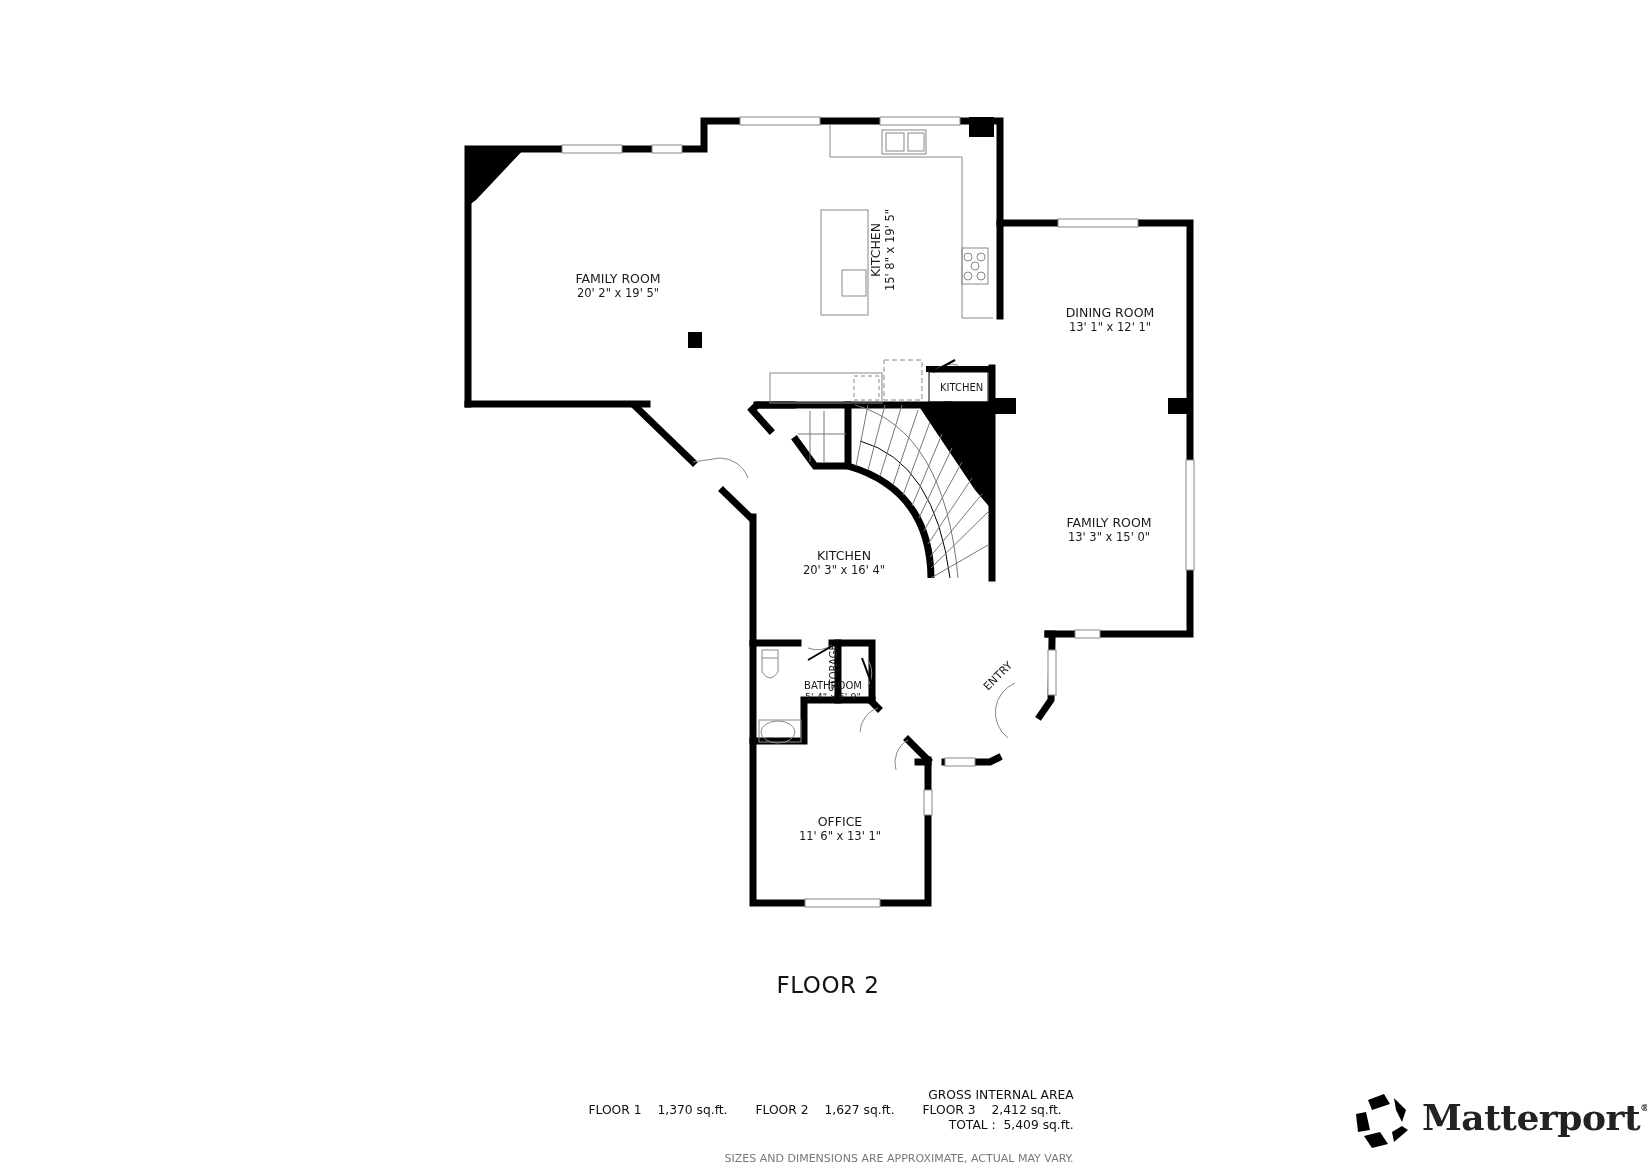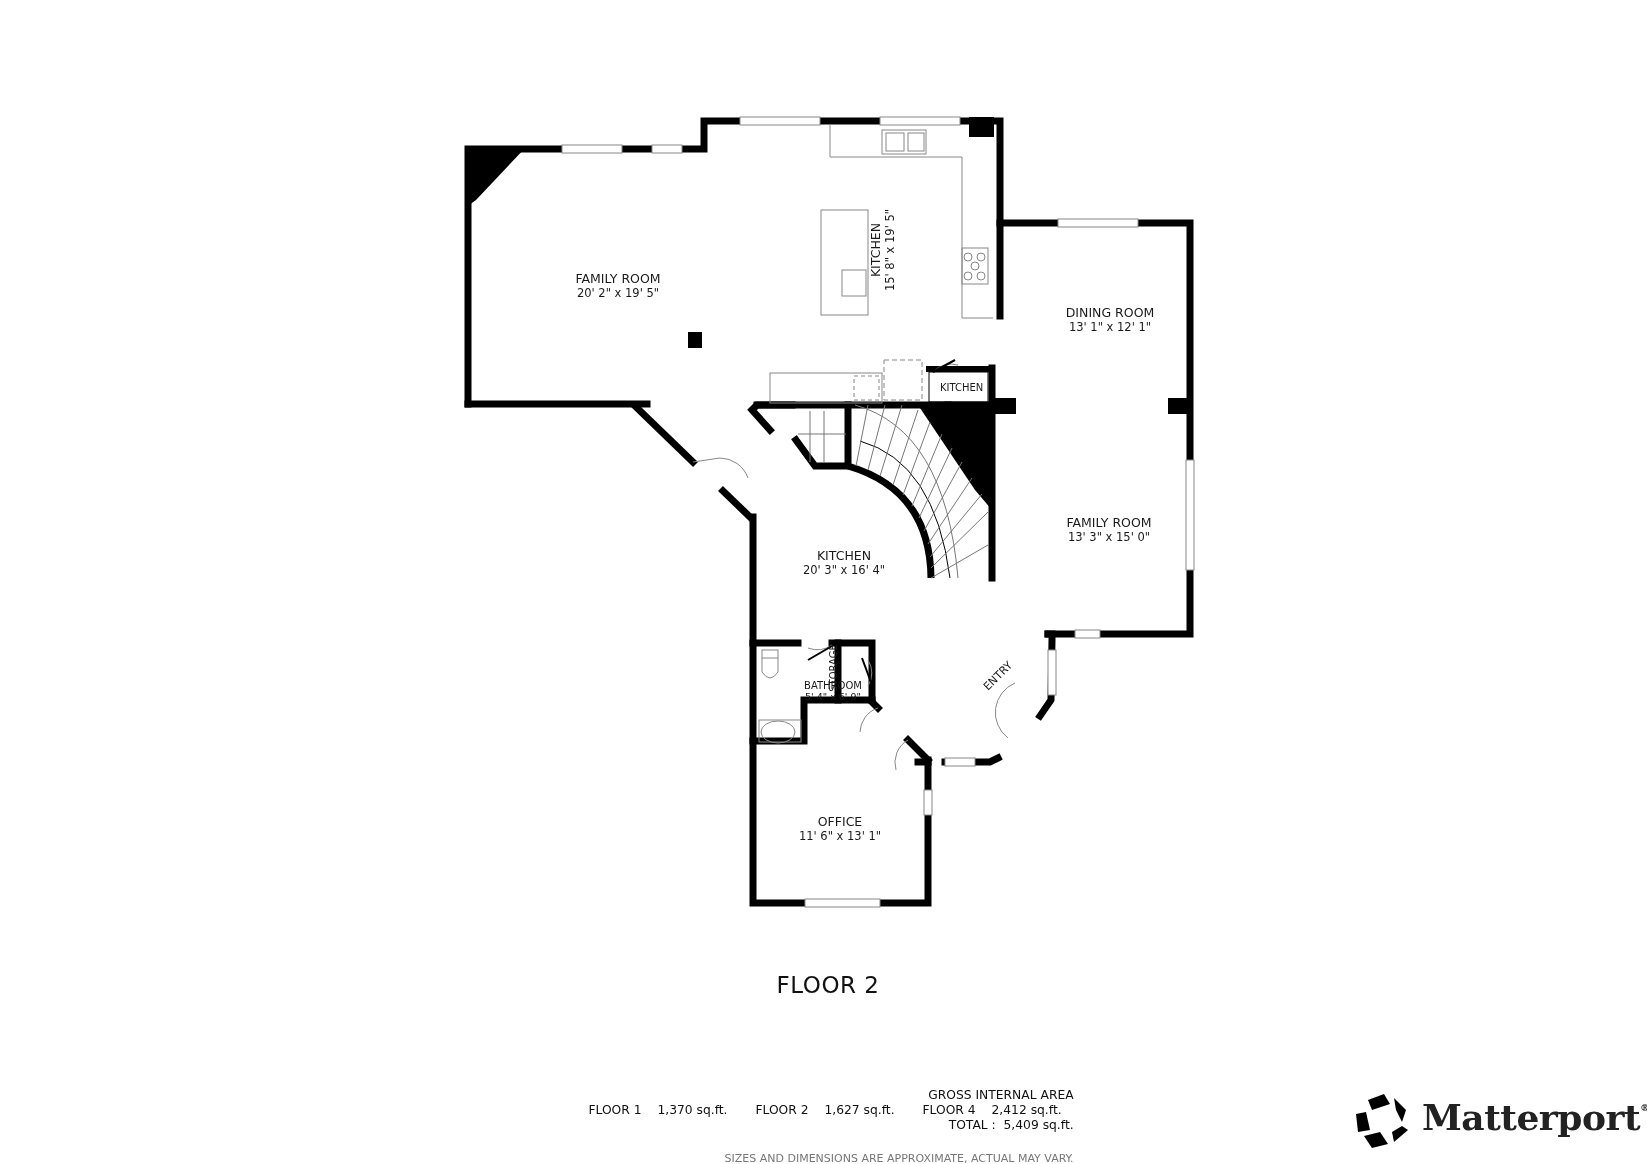--- a/index.html
+++ b/index.html
@@ -172,21 +172,21 @@
   <span class="dim">11' 6" x 13' 1"</span>
 </div>
 
 <div class="floor-title">FLOOR 2</div>
 
 <div class="footer">
   <div>GROSS INTERNAL AREA</div>
   <div class="row">
     <span><span>FLOOR 1</span> <span>1,370 sq.ft.</span></span>
     <span><span>FLOOR 2</span> <span>1,627 sq.ft.</span></span>
-    <span><span>FLOOR 4</span> <span>2,412 sq.ft.</span></span>
+    <span><span>FLOOR 3</span> <span>2,412 sq.ft.</span></span>
   </div>
   <div><span>TOTAL :</span>&nbsp; <span>5,409 sq.ft.</span></div>
   <div class="disclaimer">SIZES AND DIMENSIONS ARE APPROXIMATE, ACTUAL MAY VARY.</div>
 </div>
 
 <div class="logo">
   <svg width="66" height="60" viewBox="0 0 66 60">
     <polygon points="18,10 34,4 40,14 22,20" fill="#000"></polygon>
     <polygon points="44,8 56,20 52,32 46,20" fill="#000"></polygon>
     <polygon points="6,24 16,22 20,40 8,42" fill="#000"></polygon>

